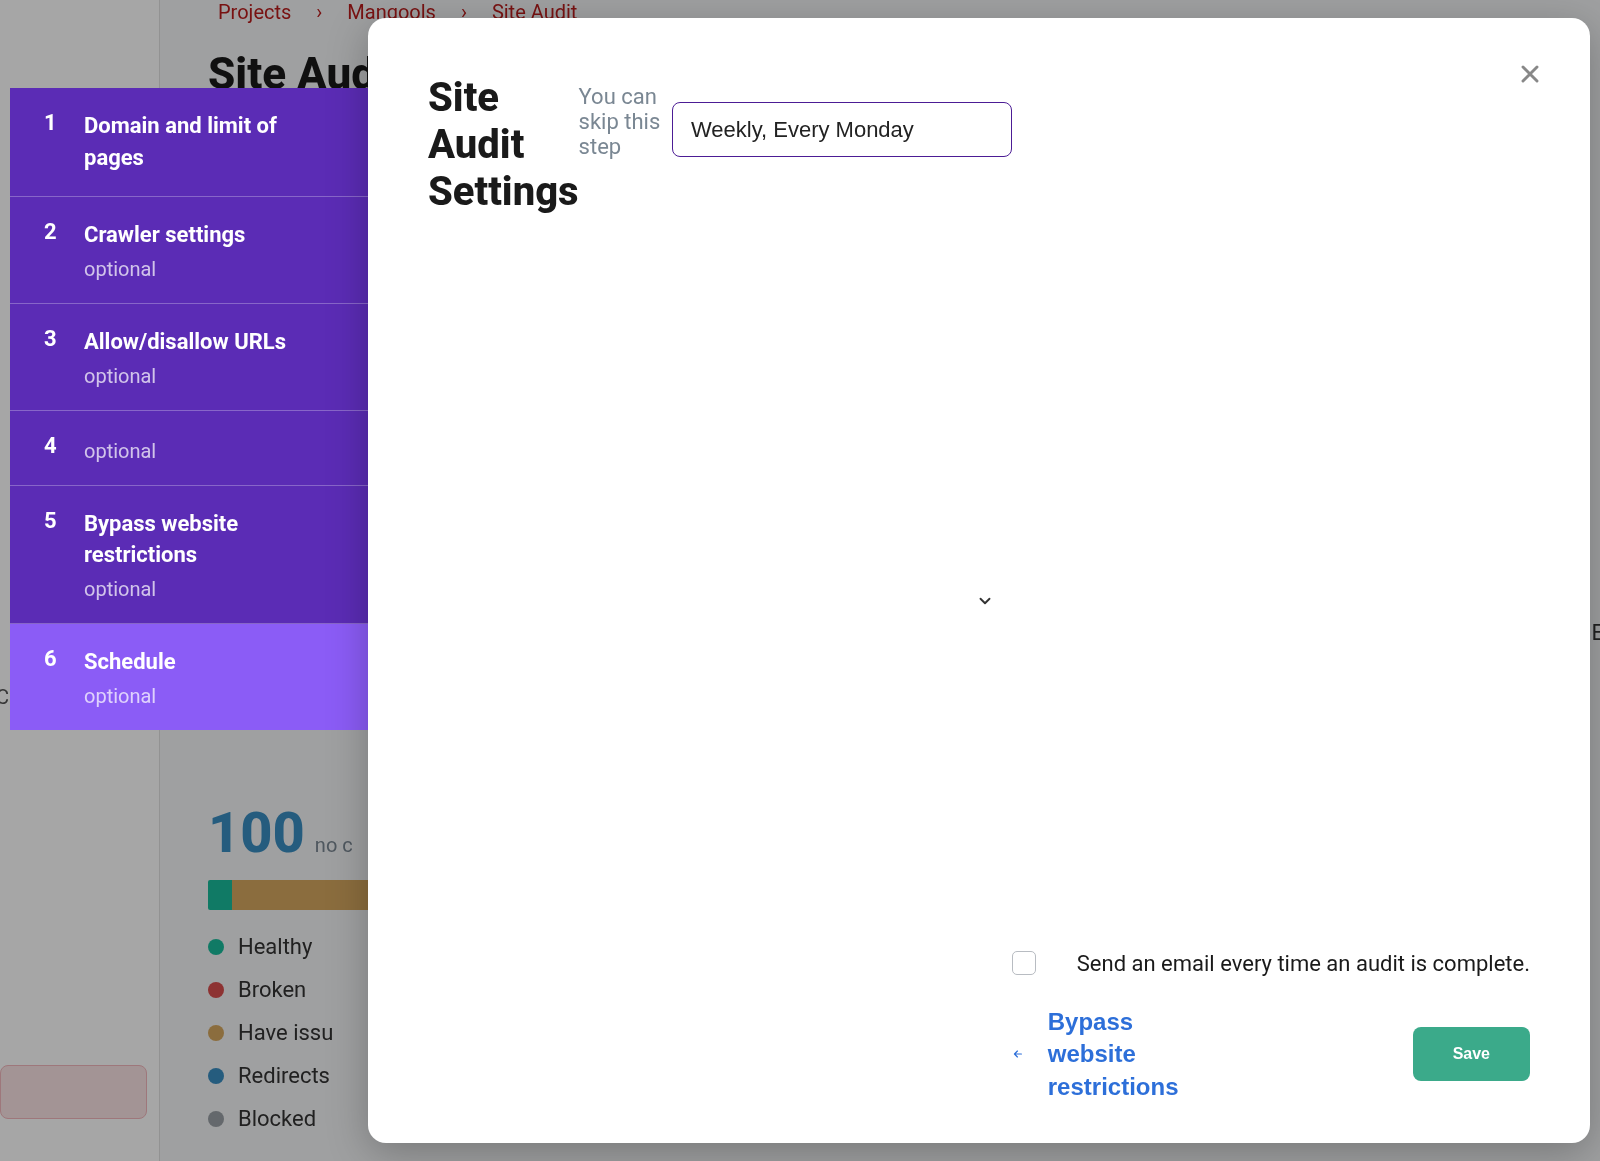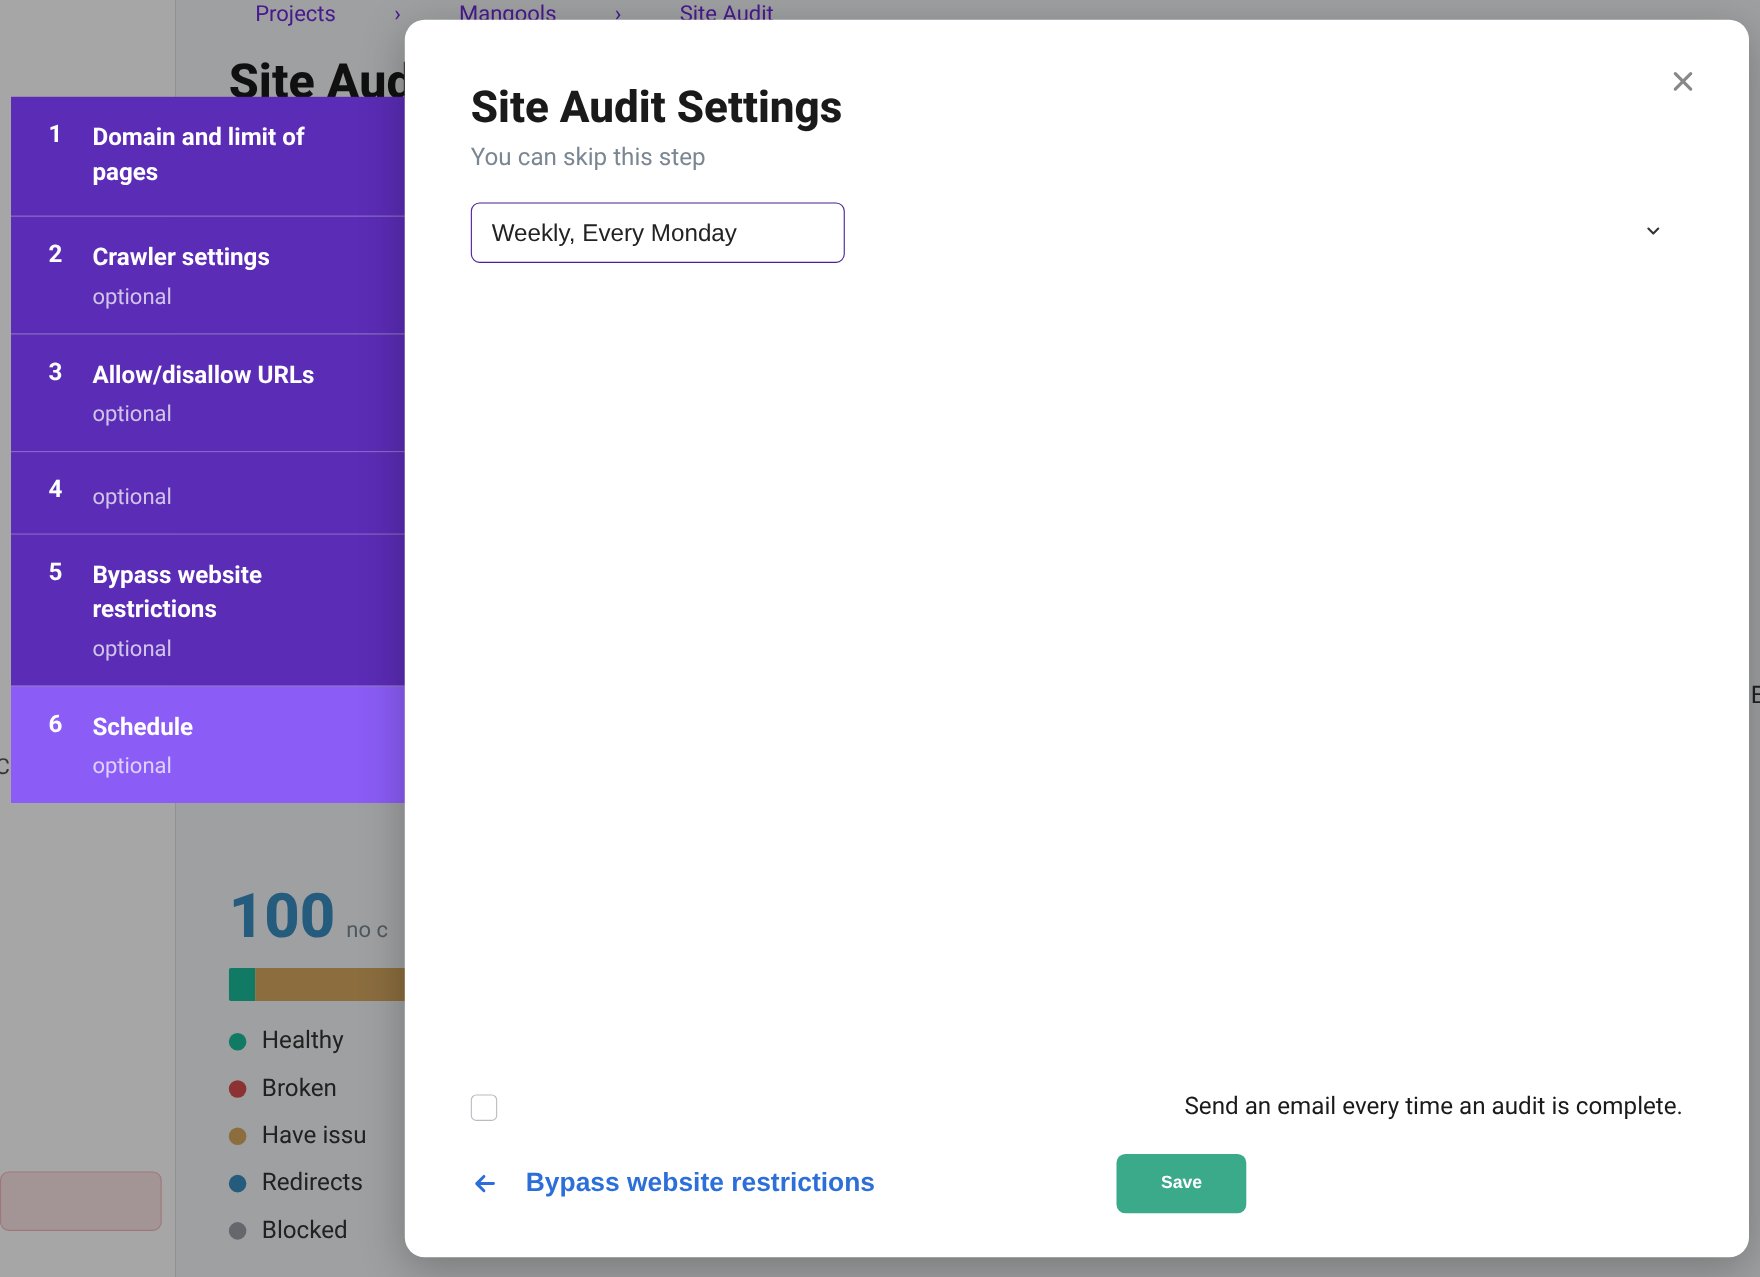--- a/index.html
+++ b/index.html
@@ -43,21 +43,21 @@
       position:absolute; left:0; right:12px; bottom:42px; height:54px;
       background:#fbe3e5; border:1px solid #f3b7bd; border-radius:8px;
     }
 
     .bg-main {
       position: absolute;
       left: 160px; right:0; top:0; bottom:0;
       padding: 0 48px;
     }
     .crumbs { font-size:20px; color:#5b6b7a; padding-top:0; }
-    .crumbs span { margin:0 24px; color:#6d28d9; }
+    .crumbs span { margin:0 10px; color:#b91c1c; }
     .page-title { font-size:44px; font-weight:800; margin-top:24px; color:#1a1a1a; }
     .score-block { margin-top:700px; }
     .score-num { font-size:56px; font-weight:800; color:#3a8ec2; display:inline-block; }
     .score-sub { font-size:20px; color:#7a8793; display:inline-block; margin-left:6px; }
     .bar { margin-top:14px; width:600px; height:30px; display:flex; border-radius:2px; overflow:hidden;}
     .bar .seg1{width:24px;background:#1abc9c;}
     .bar .seg2{flex:1;background:#d6a860;}
     .legend { margin-top:24px; }
     .legend-row { display:flex; align-items:center; gap:14px; font-size:22px; color:#333; margin-bottom:18px;}
     .dot{width:16px;height:16px;border-radius:50%;}
@@ -97,21 +97,21 @@
     .modal {
       position:absolute;
       left: 368px; top: 18px;
       right: 10px; bottom: 18px;
       background:#fff;
       border-radius: 18px;
       box-shadow: 0 10px 40px rgba(0,0,0,0.25);
       z-index: 30;
       padding: 56px 60px 40px 60px;
       display:flex;
-      flex-direction:column;
+      flex-direction:row;
     }
     .modal-close {
       position:absolute;
       top:36px; right:40px;
       width:40px;height:40px;
       display:flex;align-items:center;justify-content:center;
       color:#888;
       cursor:pointer;
       border-radius:6px;
     }

